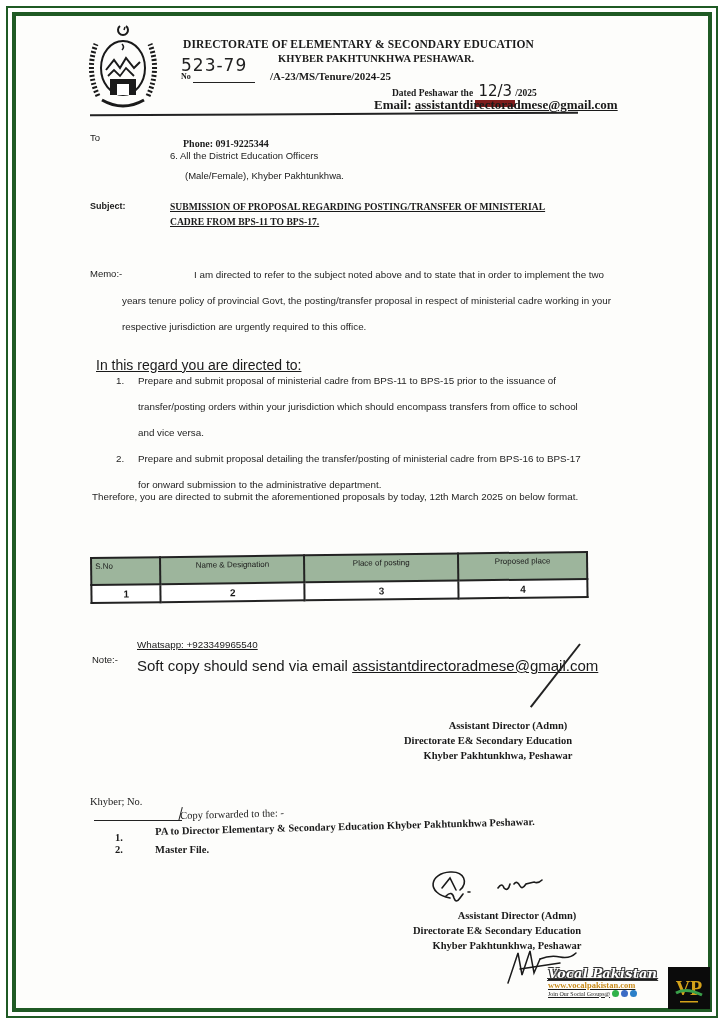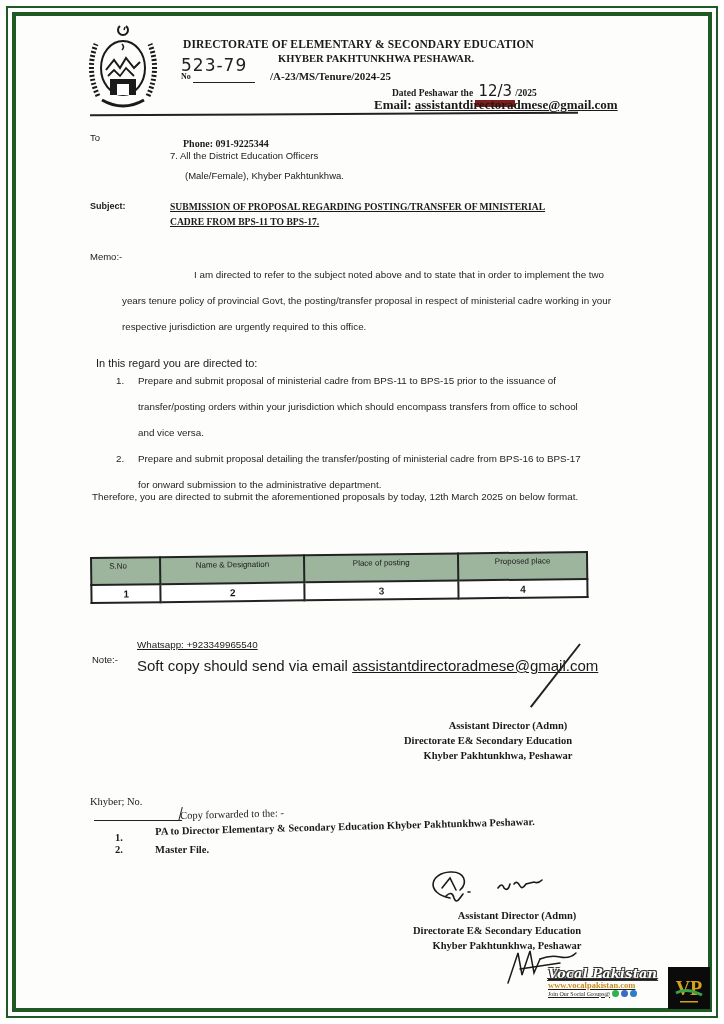--- a/index.html
+++ b/index.html
@@ -39,35 +39,35 @@
   .hdr-email .addr { text-decoration: underline; }
   .hdr-rule { left: 90px; top: 113px; width: 488px; height: 2px; background: #222; transform: rotate(-0.3deg); }
 
   .body-text { font-size: 9.8px; line-height: 26px; color: #1e1e1e; }
   .to-label { left: 90px; top: 132px; font-size: 9.5px; }
   .to-item1 { left: 170px; top: 150px; font-size: 9.5px; }
   .to-item2 { left: 185px; top: 170px; font-size: 9.5px; }
   .subj-label { left: 90px; top: 201px; font-size: 9px; font-weight: bold; }
   .subj-text { left: 170px; top: 199px; font-size: 9.6px; font-weight: bold; text-decoration: underline; line-height: 15px; width: 400px; }
 
-  .memo-label { left: 90px; top: 251px; font-size: 9.5px; }
+  .memo-label { left: 90px; top: 268px; font-size: 9.5px; }
   .memo-p { left: 90px; top: 262px; width: 500px; margin-left: 32px; }
   .memo-p .indent { display: inline-block; width: 72px; }
-  .regard { left: 96px; top: 357px; font-size: 11px; }
+  .regard { left: 96px; top: 357px; font-size: 14px; text-decoration: underline; }
   .list { left: 116px; top: 368px; width: 472px; }
   .list .item { position: relative; padding-left: 22px; }
   .list .num { position: absolute; left: 0; top: 0; }
   .therefore { left: 92px; top: 484px; width: 500px; }
 
   
   .tbl { left: 90px; top: 557px; width: 498px; border-collapse: collapse; transform: rotate(-0.7deg); transform-origin: left top; }
   .tbl td, .tbl th { border: 2px solid #222; font-size: 8px; padding: 0; }
   .tbl th { background: #9db59c; height: 22px; font-weight: normal; vertical-align: top; padding-top: 3px; }
   .tbl td { height: 16px; text-align: center; font-size: 10px; font-weight: bold; background: #fff; }
-  .tbl th.first { text-align: left; padding-left: 17px; }
+  .tbl th.first { text-align: left; padding-left: 3px; }
 
   .note-label { left: 92px; top: 618px; font-size: 9.5px; margin-top: 36px; }
   .whatsapp { left: 137px; top: 639px; font-size: 9.8px; text-decoration: underline; }
   .softcopy { left: 137px; top: 657px; font-size: 15px; }
   .softcopy .addr { text-decoration: underline; }
 
   .pen-line { left: 500px; top: 643px; width: 80px; height: 2px; background: #222; transform: rotate(-52deg); transform-origin: right center; }
 
   .sig1 { left: 378px; top: 718px; text-align: center; font-size: 10.5px; line-height: 15px; width: 220px; }
   .sig1 .l1 { padding-left: 40px; }
@@ -139,21 +139,21 @@
   <span>Phone:</span>
   <span>091-9225344</span>
 </div>
 <div class="abs hdr-email serif bold">
   <span>Email:</span>
   <span class="addr">assistantdirectoradmese@gmail.com</span>
 </div>
 <div class="abs hdr-rule"></div>
 
 <div class="abs to-label">To</div>
-<div class="abs to-item1">7.  All the District Education Officers</div>
+<div class="abs to-item1">6.  All the District Education Officers</div>
 <div class="abs to-item2">(Male/Female), Khyber Pakhtunkhwa.</div>
 
 <div class="abs subj-label">Subject:</div>
 <div class="abs subj-text serif">SUBMISSION OF PROPOSAL REGARDING POSTING/TRANSFER OF MINISTERIAL CADRE FROM BPS-11 TO BPS-17.</div>
 
 <div class="abs memo-label">Memo:-</div>
 <div class="abs memo-p body-text"><span class="indent"></span><span>I am directed to refer to the subject noted above and to state that in order to implement the two years tenure policy of provincial Govt, the posting/transfer proposal in respect of ministerial cadre working in your respective jurisdiction are urgently required to this office.</span></div>
 <div class="abs regard">In this regard you are directed to:</div>
 <div class="abs list body-text">
   <div class="item">

